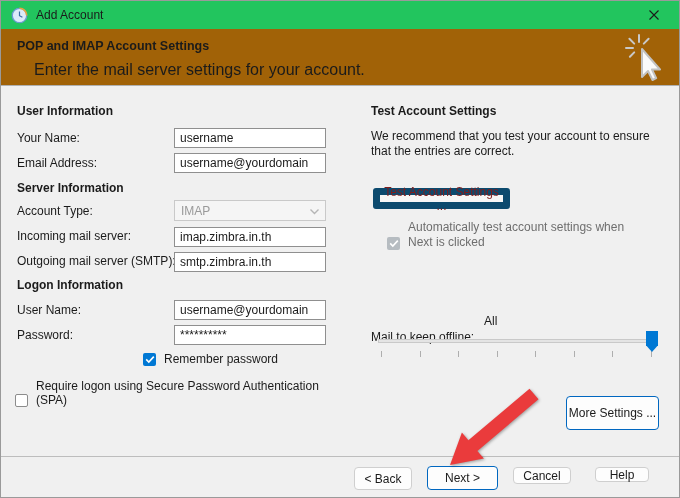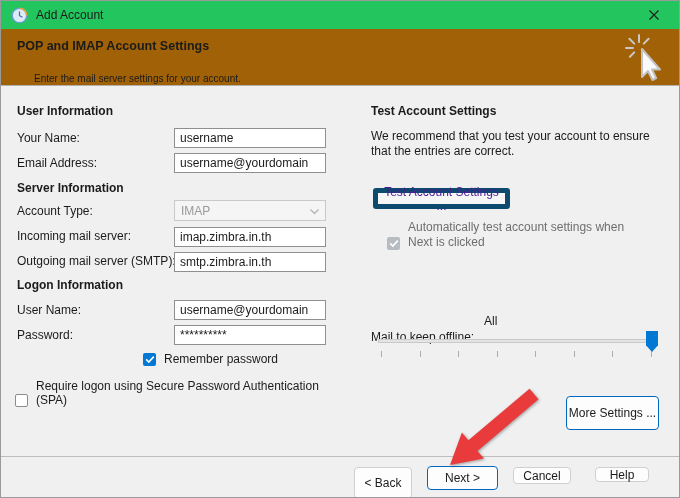--- a/index.html
+++ b/index.html
@@ -14,21 +14,21 @@
   
   .titlebar { position:absolute; top:0; left:0; right:0; height:28px; background:#22c55e;
     display:flex; align-items:center; padding-left:10px; gap:8px; }
   .titlebar-text { font-size:12px; color:#1b1b1b; }
   .close-btn { position:absolute; right:6px; top:2px; width:38px; height:24px;
     display:flex; align-items:center; justify-content:center; background:transparent; border:none; cursor:pointer; }
   
   .header { position:absolute; top:28px; left:0; right:0; height:57px; background:#a16207;
     border-bottom:1px solid #b0b0b0; }
   .hdr-title { position:absolute; left:16px; top:10px; font-weight:bold; font-size:12.5px; }
-  .hdr-sub { position:absolute; left:33px; top:44px; font-size:10px; }
+  .hdr-sub { position:absolute; left:33px; top:32px; font-size:16px; }
   .sparkle { position:absolute; left:620px; top:30px; z-index:3; }
   
   .sec { position:absolute; font-weight:bold; font-size:12px; }
   .lbl { position:absolute; font-size:12px; }
   input.inp { position:absolute; left:173px; width:152px; height:20px;
     border:1px solid #8f8f8f; background:#fff; padding:1px 5px;
     font:12px "Liberation Sans", sans-serif; color:#1b1b1b; }
   .combo { position:absolute; left:173px; top:199px; width:152px; height:21px;
     background:#f5f5f5; border:1px solid #c9c9c9; color:#9a9a9a;
     display:flex; align-items:center; padding-left:6px; }
@@ -36,21 +36,21 @@
   .cb { position:absolute; display:flex; gap:8px; align-items:flex-end; cursor:default; }
   .cb .box { width:13px; height:13px; flex:0 0 13px; border-radius:2px; margin-top:1px;
     display:flex; align-items:center; justify-content:center; }
   .box-checked { background:#0078d4; }
   .box-disabled { background:#b6bcc1; }
   .box-empty { background:#fff; border:1px solid #8c8c8c; }
   .btn { position:absolute; display:flex; align-items:center; justify-content:center;
     background:#fdfdfd; border:1px solid #cfcfcf; border-radius:4px;
     font:12px "Liberation Sans", sans-serif; color:#1b1b1b; cursor:pointer; }
   .btn-focus { border:1px solid #0067c0; }
-  .btn-disabled { background:#f6f6f6; border:5px solid #0c4a6e; color:#4c1d95; cursor:default; border-radius:3px; }
+  .btn-disabled { background:#f6f6f6; border:7px solid #0c4a6e; color:#7f1d1d; cursor:default; border-radius:3px; }
   
   .track { position:absolute; left:377px; top:338px; width:279px; height:4px;
     background:#e4e4e4; border:1px solid #c9c9c9; cursor:pointer; }
   .thumb { position:absolute; left:645px; top:330px; width:12px; height:21px; background:#0078d4;
     clip-path:polygon(0 0,100% 0,100% 68%,50% 100%,0 68%); cursor:grab; }
   .tick { position:absolute; top:350px; width:1px; height:6px; background:#aeaeae; }
   
   .footer-sep { position:absolute; left:0; right:0; top:455px; height:1px; background:#bdbdbd; }
   .arrow-overlay { position:absolute; inset:0; pointer-events:none; z-index:20; }
 </style>
@@ -170,21 +170,21 @@
   <div class="tick" style="left:496px;"></div>
   <div class="tick" style="left:534px;"></div>
   <div class="tick" style="left:573px;"></div>
   <div class="tick" style="left:611px;"></div>
   <div class="tick" style="left:650px;"></div>
   <div class="thumb"></div>
 
   <button class="btn btn-focus" style="left:565px; top:395px; width:93px; height:34px;">More Settings ...</button>
 
   <div class="footer-sep"></div>
-  <button class="btn" style="left:353px; top:466px; width:58px; height:32px;">&lt; Back</button>
+  <button class="btn" style="left:353px; top:466px; width:58px; height:23px;">&lt; Back</button>
   <button class="btn btn-focus" style="left:426px; top:465px; width:71px; height:24px;">Next &gt;</button>
   <button class="btn" style="left:512px; top:466px; width:58px; height:17px;">Cancel</button>
   <button class="btn" style="left:594px; top:466px; width:54px; height:15px;">Help</button>
 
   <svg class="arrow-overlay" width="680" height="498" viewBox="0 0 680 498">
     <polygon points="528.5,387.7 467.4,439.3 460.9,431.6 449,464 482.9,457.6 476.4,450 537.5,398.3" fill="#ea3b3c" style="filter:drop-shadow(1px 1px 1.5px rgba(0,0,0,0.35));"></polygon>
   </svg>
 
 </div>
 

